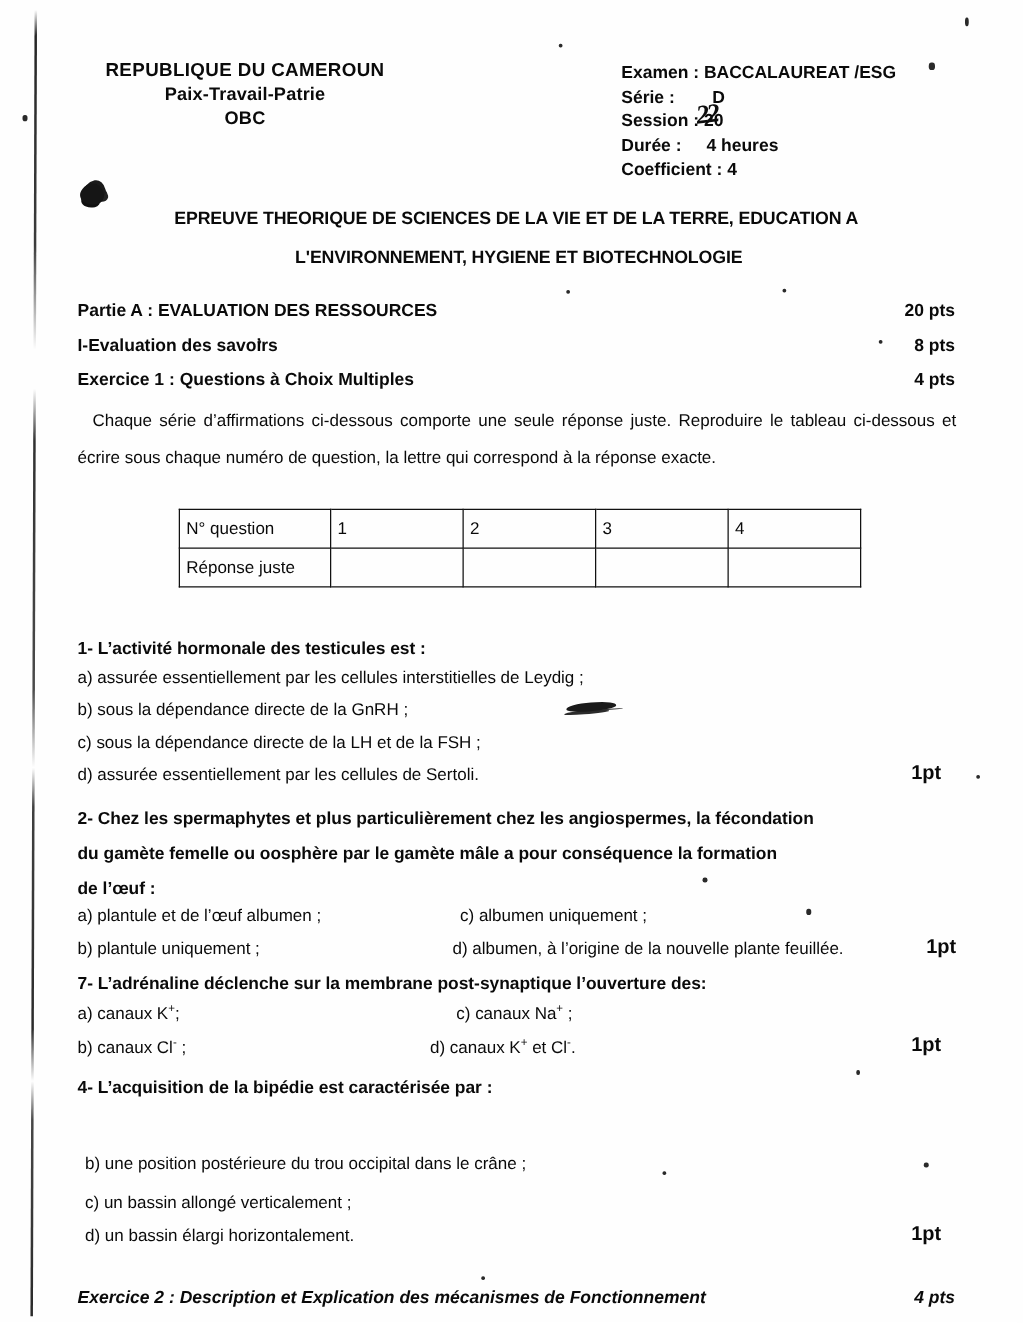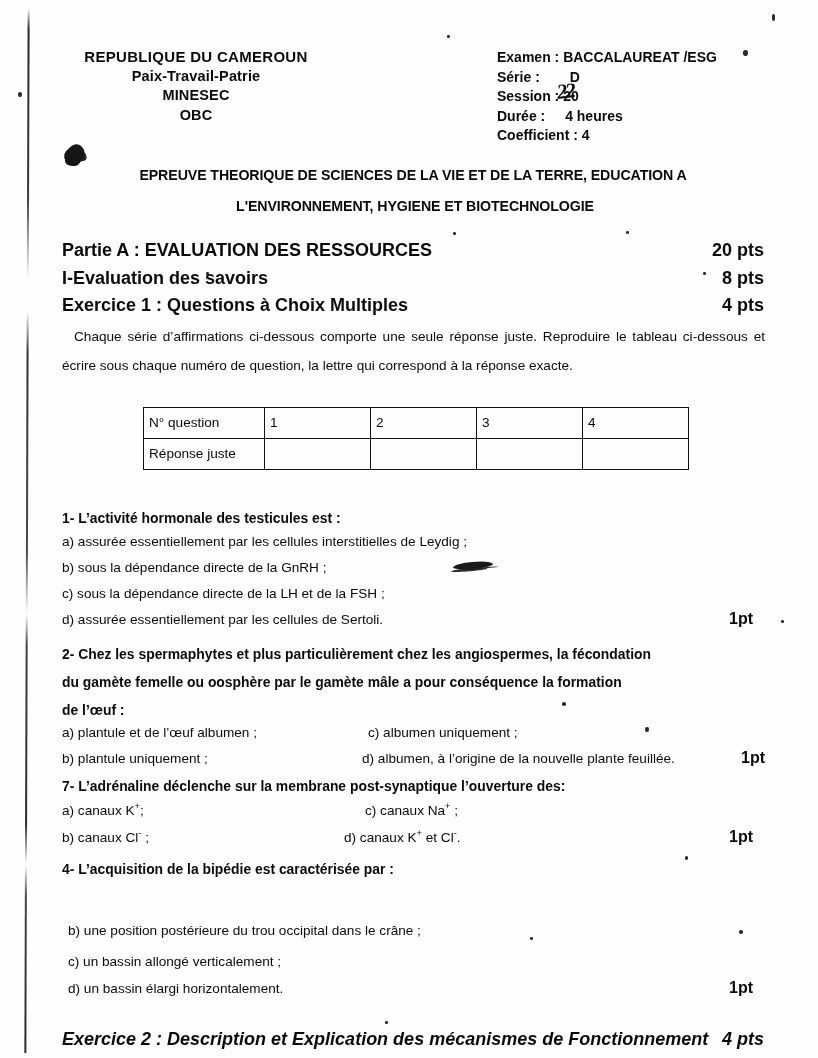--- a/index.html
+++ b/index.html
@@ -126,21 +126,21 @@
   }
   .title-l1 { padding-left: 8px; }
   .title-l2 { padding-left: 12px; }
 
   
   .srow {
     position: absolute;
     left: 62px;
     width: 702px;
     font-weight: 700;
-    font-size: 18px;
+    font-size: 14px;
     display: flex;
     justify-content: space-between;
     align-items: baseline;
   }
   .srow .pts { font-weight: 700; }
 
   
   .intro {
     position: absolute;
     left: 62px;
@@ -213,21 +213,20 @@
   <div class="speck" style="left:530px;top:937px;width:3px;height:3px;"></div>
   <div class="speck" style="left:739px;top:930px;width:4px;height:4px;"></div>
   <div class="speck" style="left:385px;top:1021px;width:3px;height:3px;"></div>
   <div class="ink-blot"></div>
   <div class="smudge"></div>
 
   <div class="hdr">
     <div class="hdr-left">
       <div class="l0">REPUBLIQUE DU CAMEROUN</div>
       <div>Paix-Travail-Patrie</div>
-      <div>MINESEC</div>
       <div>OBC</div>
     </div>
 
     <div class="hdr-right">
       <div class="r-examen">
         <span class="lbl">Examen :</span>
         <span class="val">BACCALAUREAT /ESG</span>
       </div>
       <div class="r-serie">
         <span class="lbl">Série :</span>

